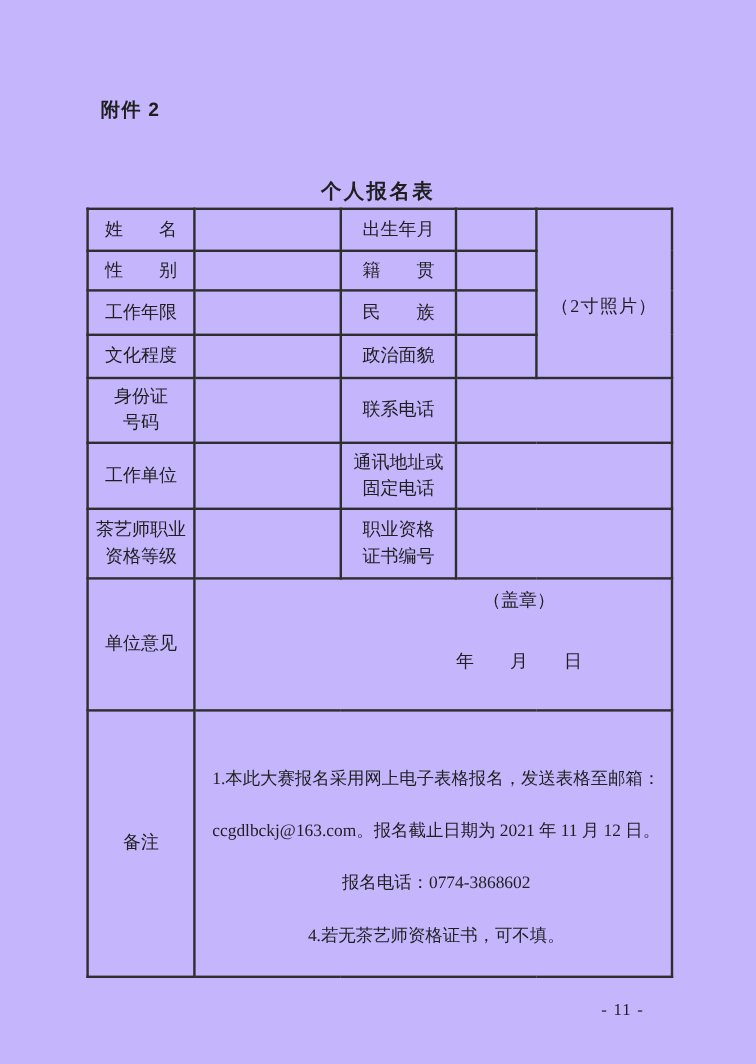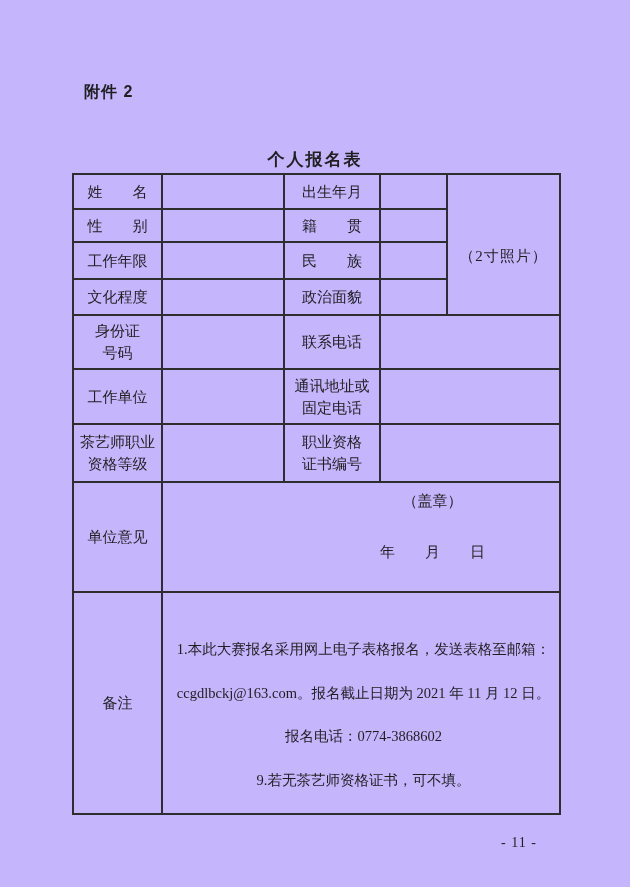--- a/index.html
+++ b/index.html
@@ -174,21 +174,21 @@
             <div class="opinion-date">年　　月　　日</div>
           </div>
         </td>
       </tr>
       <tr class="rh9">
         <td>备注</td>
         <td colspan="4" class="remarks-cell">
           <div class="remark-line">1.本此大赛报名采用网上电子表格报名，发送表格至邮箱：</div>
           <div class="remark-line">ccgdlbckj@163.com。报名截止日期为 2021 年 11 月 12 日。</div>
           <div class="remark-line">报名电话：0774-3868602</div>
-          <div class="remark-line">9.若无茶艺师资格证书，可不填。</div>
+          <div class="remark-line">4.若无茶艺师资格证书，可不填。</div>
         </td>
       </tr>
     </tbody>
   </table>
 
   <div class="page-number">- 11 -</div>
 
 </div>
 
 </body></html>

